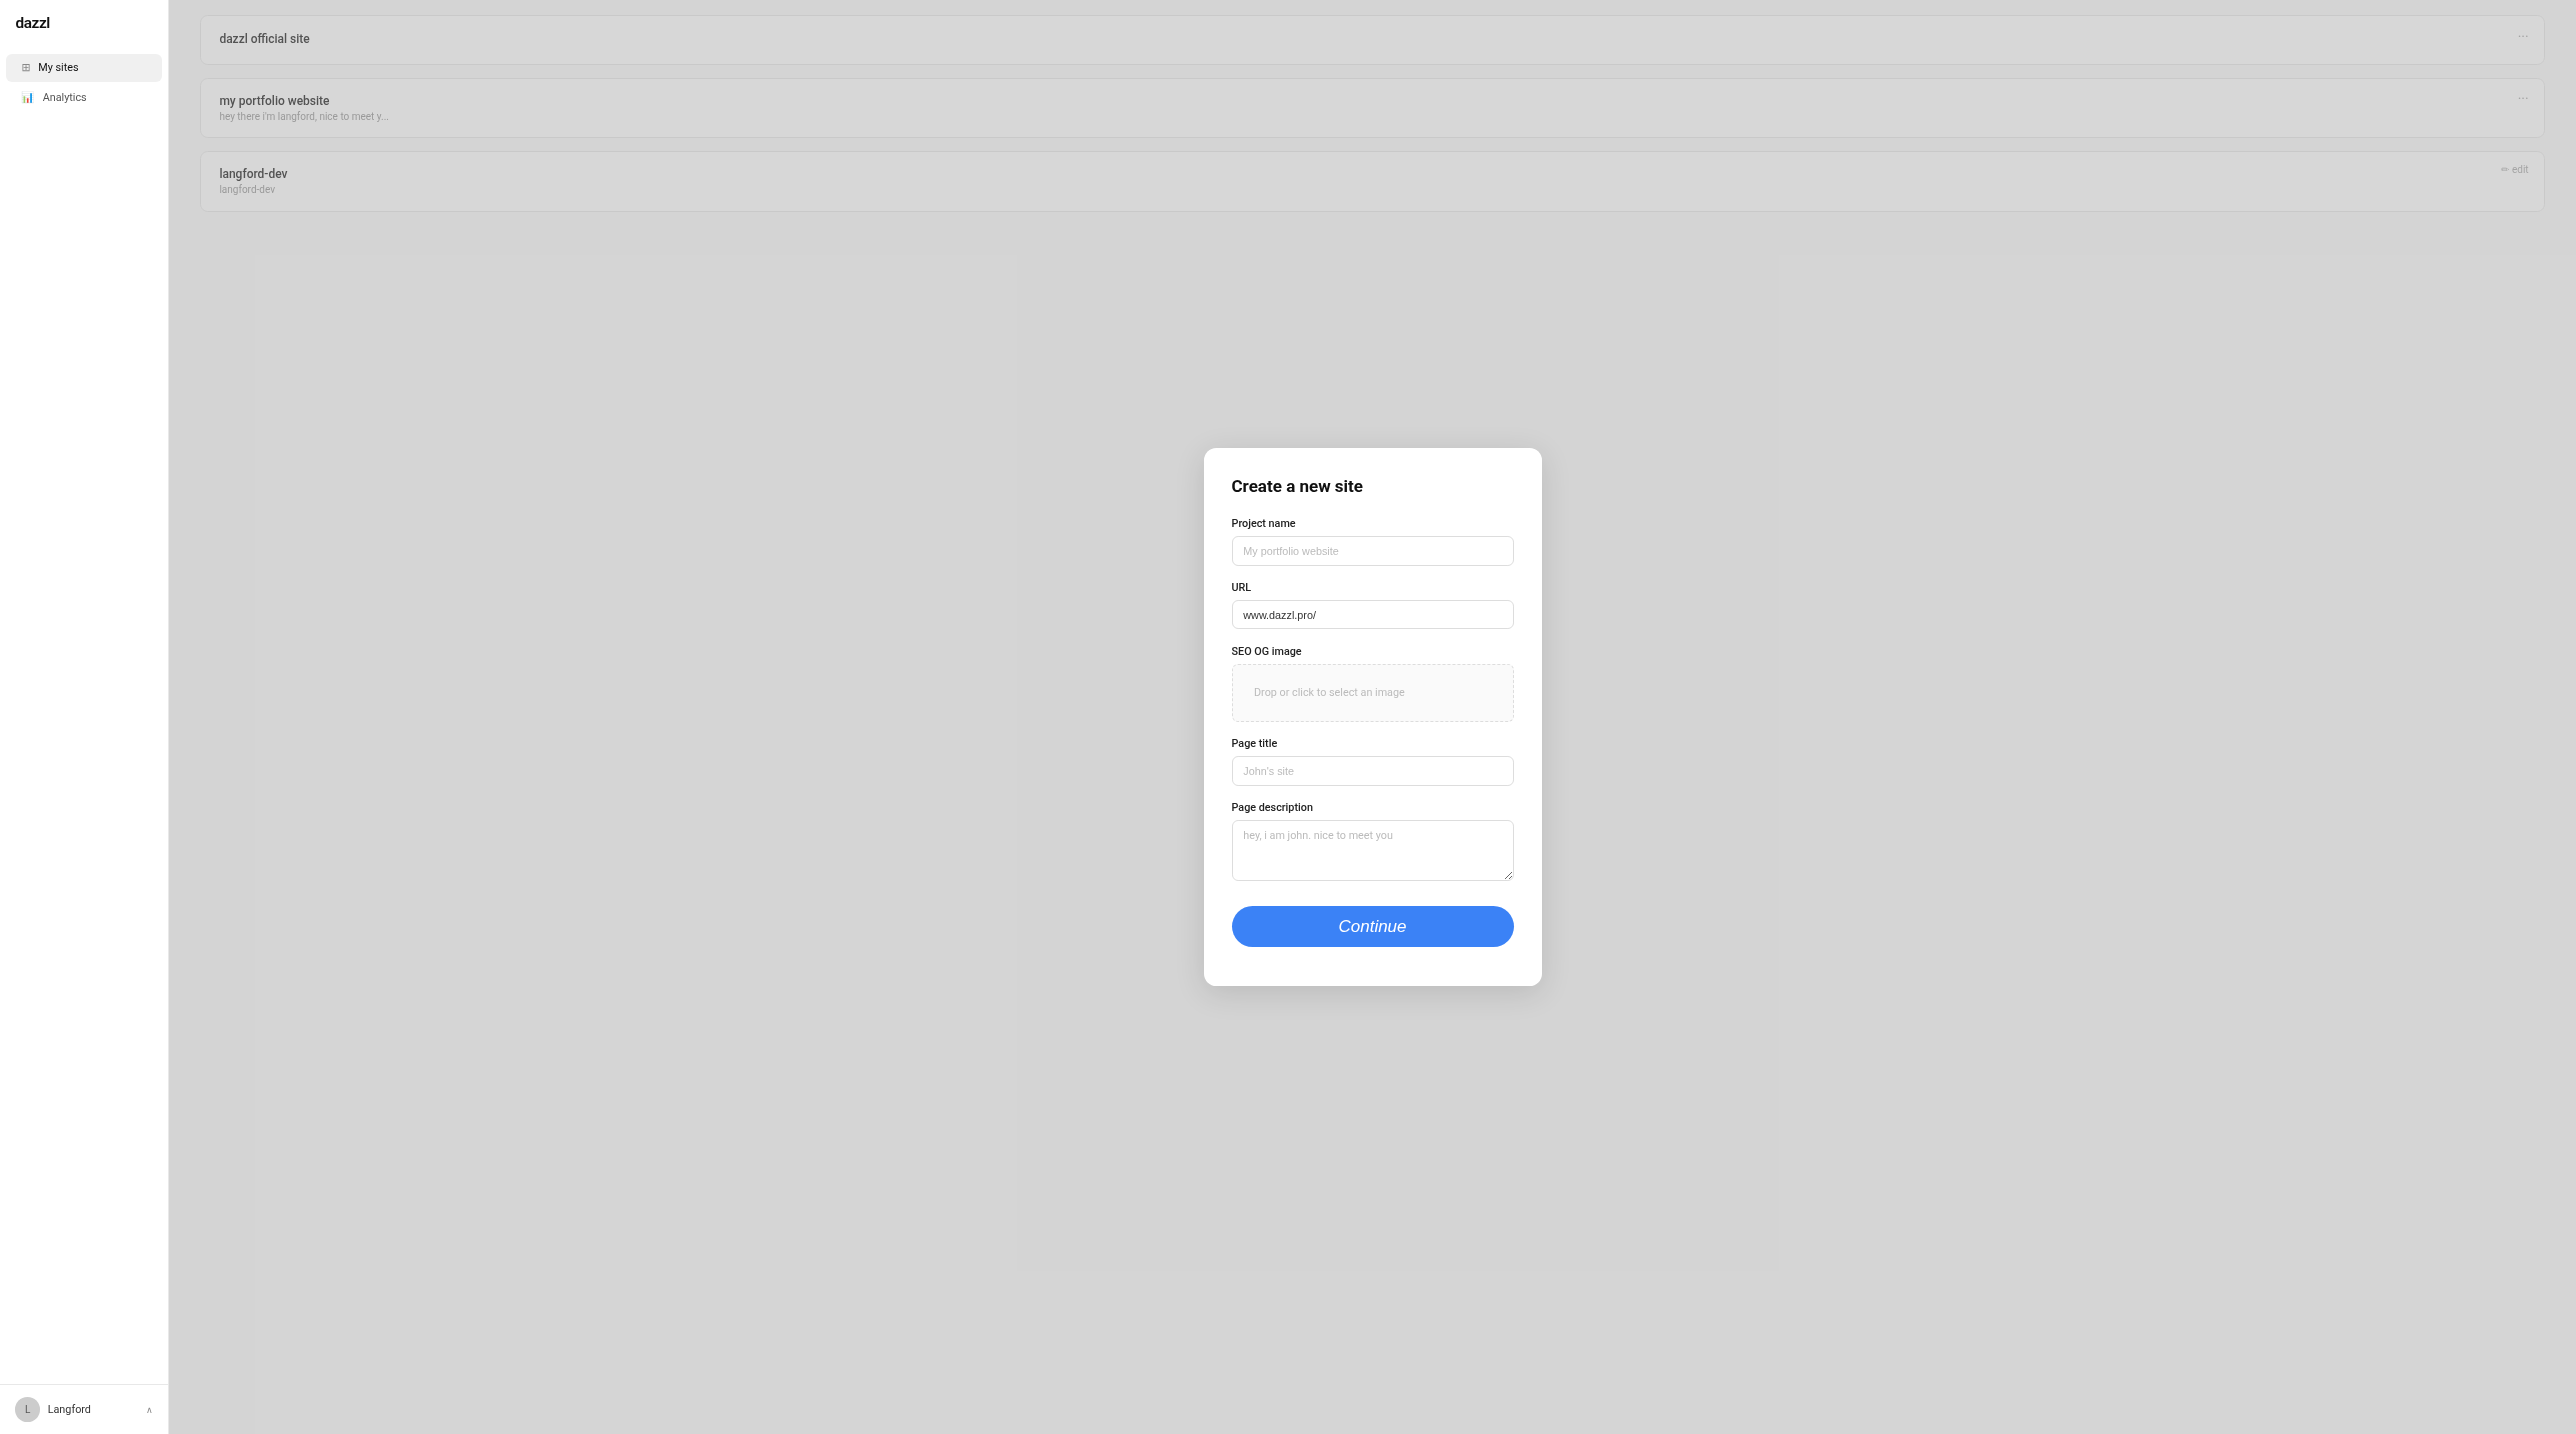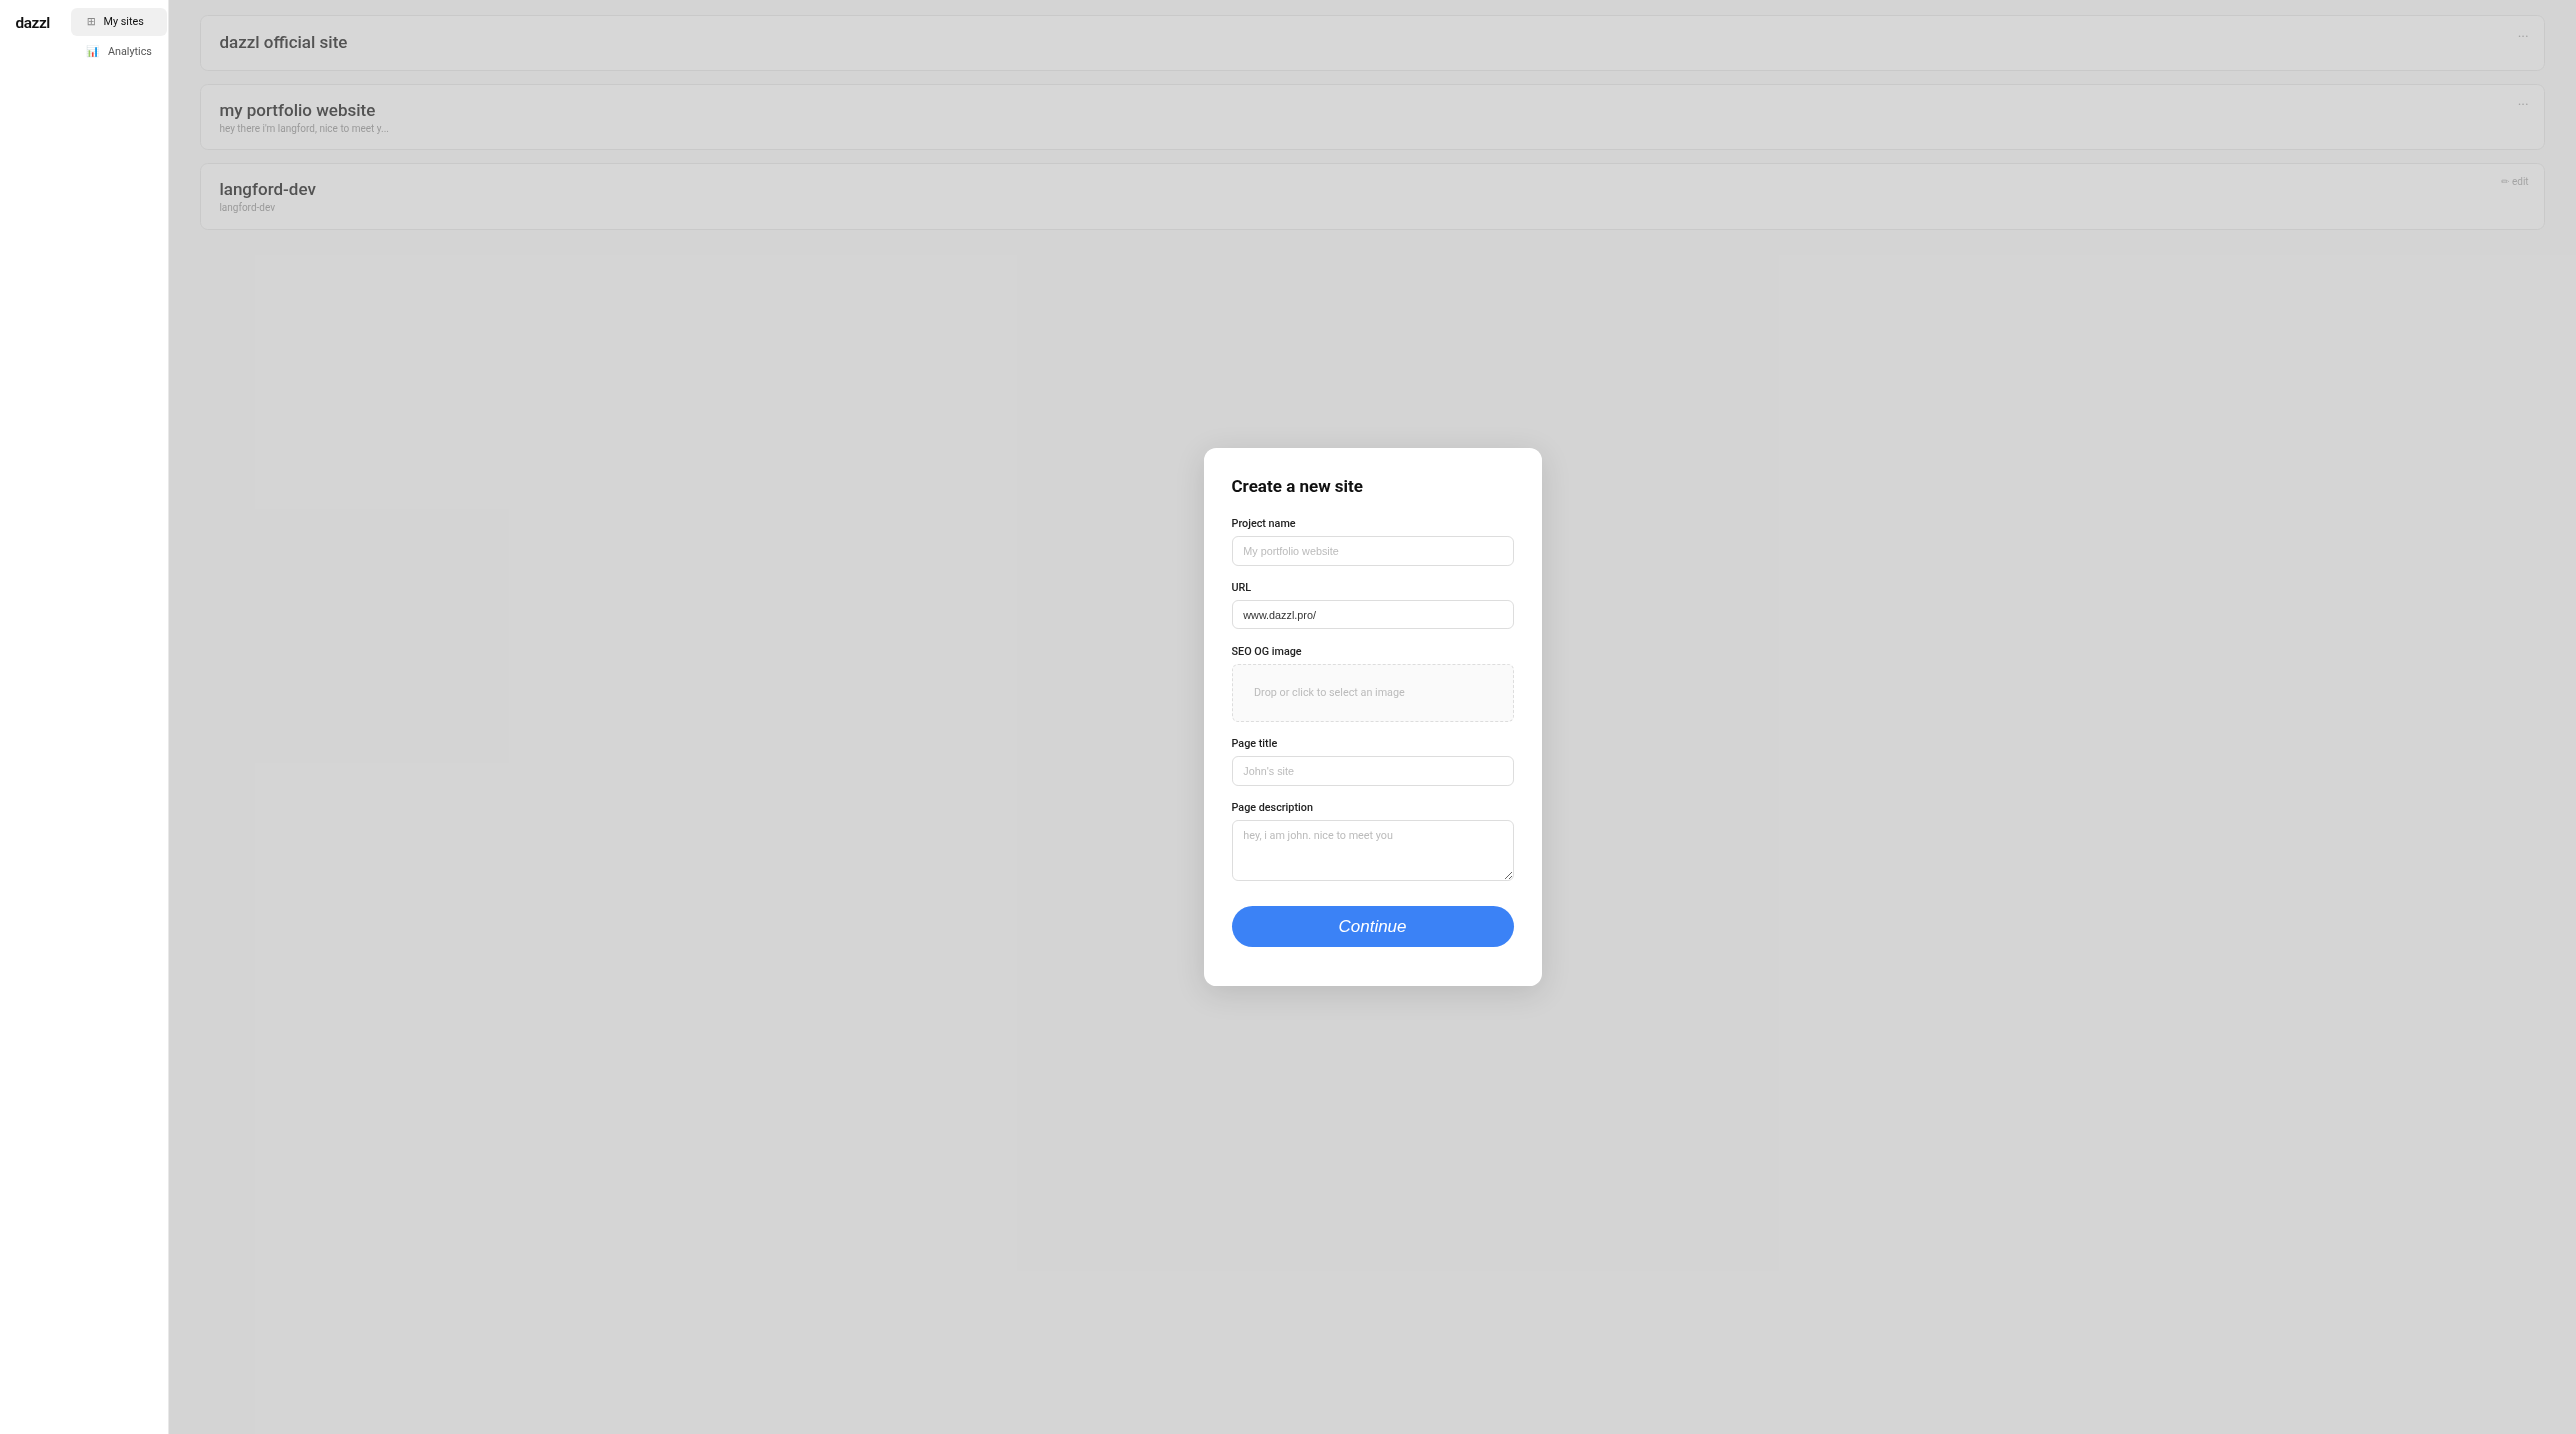--- a/index.html
+++ b/index.html
@@ -10,21 +10,21 @@
       height: 100vh;
       overflow: hidden;
     }
 
     
     .sidebar {
       width: 169px;
       background: #fff;
       border-right: 0.8px solid #e8e8e8;
       display: flex;
-      flex-direction: row;
+      flex-direction: column;
       flex-shrink: 0;
       height: 100vh;
     }
     .sidebar-logo {
       padding: 14px 15.4px;
       font-size: 15.4px;
       font-weight: 600;
       color: #111;
       letter-spacing: -0.4px;
     }
@@ -96,21 +96,21 @@
     }
     .site-item {
       background: #fff;
       border-radius: 7.7px;
       padding: 15.4px 18.4px;
       margin-bottom: 12.3px;
       border: 0.8px solid #e8e8e8;
       position: relative;
     }
     .site-item-name {
-      font-size: 17px;
+      font-size: 12px;
       font-weight: 500;
       color: #222;
       margin-bottom: 3.1px;
     }
     .site-item-desc {
       font-size: 10px;
       color: #999;
     }
     .site-item-actions {
       position: absolute;

